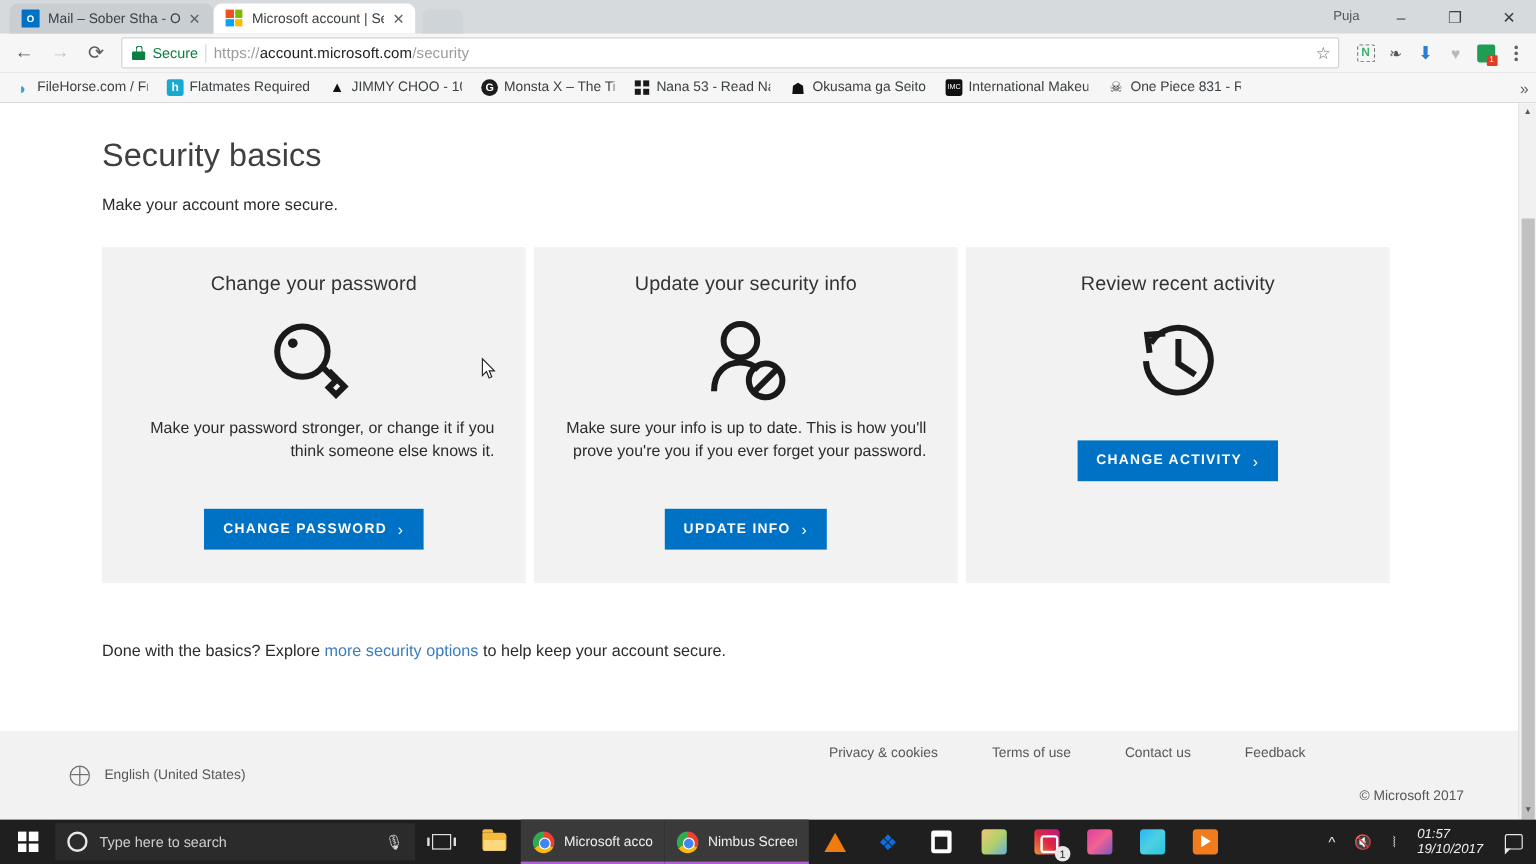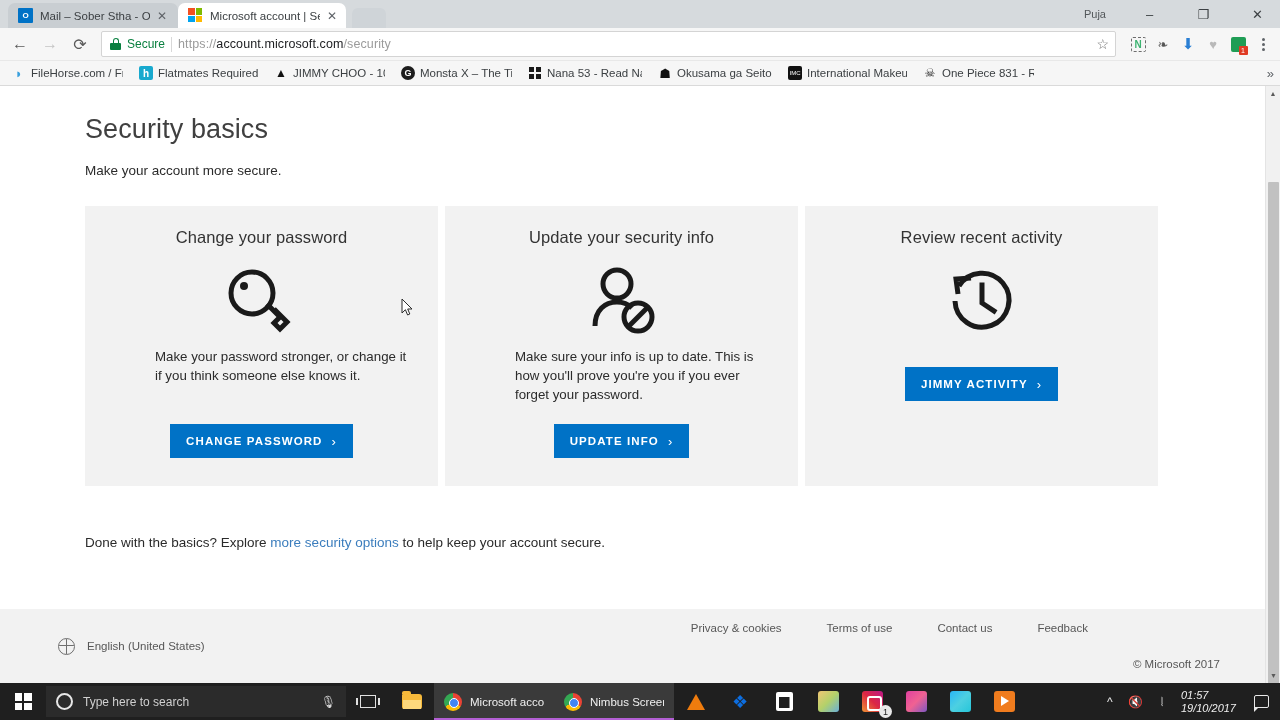--- a/index.html
+++ b/index.html
@@ -37,21 +37,21 @@
   .ms-logo i { display:block; }
   .ms-logo i:nth-child(1){background:#f25022;}
   .ms-logo i:nth-child(2){background:#7fba00;}
   .ms-logo i:nth-child(3){background:#00a4ef;}
   .ms-logo i:nth-child(4){background:#ffb900;}
 
   .newtab { width:34px; height:20px; background:#cfd4d8; border-radius:6px 6px 0 0;
      margin-left:6px; margin-bottom:0; }
 
   .wincontrols { position:absolute; right:0; top:0; height:28px; display:flex;
-     align-items:center; gap:9px; }
+     align-items:center; gap:0; }
   .wc-user { font-size:11px; color:#3c4043; padding:0 12px; opacity:.85; }
   .wc-btn { width:45px; height:28px; display:flex; align-items:center; justify-content:center;
      font-size:13px; color:#3c4043; cursor:pointer; }
 
   .toolbar { height:33px; background:#f6f6f6; display:flex; align-items:center;
      padding: 0 6px; gap:2px; border-bottom:1px solid #e8e8e8;}
   .nav-btn { width:28px; height:28px; display:flex; align-items:center; justify-content:center;
      color:#5a5a5a; font-size:16px; cursor:pointer; }
   .nav-btn.disabled { color:#c4c4c4; }
   .omnibox {
@@ -98,22 +98,22 @@
   h1.title { font-size: 27px; font-weight: 400; color:#404040; letter-spacing:.1px;
      font-family:"Liberation Sans", sans-serif; }
   .subtitle { font-size:13.5px; color:#2b2b2b; margin-top:18px; }
 
   .cards { display:flex; gap:7px; margin-top:28px; width: 1081px; }
   .card { width: 353px; background:#f2f2f2; padding: 22px 26px 28px 26px;
      display:flex; flex-direction:column; align-items:center; }
   .card-title { font-size:16.5px; color:#333; font-weight:400; text-align:center;
      letter-spacing:.1px; margin-bottom:8px; }
   .card-icon { height: 92px; display:flex; align-items:center; justify-content:center; }
-  .card-desc { font-size:13.3px; color:#2b2b2b; text-align:left; line-height:19px;
-     min-height:57px;margin-left:44px; }
+  .card-desc { font-size:13.3px; color:#2b2b2b; text-align:right; line-height:19px;
+     min-height:57px; }
   .btn { margin-top:20px; background:#0072c6; color:#fff; border:none;
      height:34px; padding: 0 16px; font-size:11.5px; letter-spacing:1.1px;
      display:flex; align-items:center; gap:9px; cursor:pointer;
      font-family:"Liberation Sans", sans-serif; font-weight:600; }
   .btn .chev { font-size:13px; font-weight:400; }
 
   .explore { margin-top:49px; font-size:13.5px; color:#2b2b2b; }
   .explore a { color:#3b7dbd; text-decoration:none; cursor:pointer; }
 
   .footer { position:absolute; left:0; bottom:0; width:1265px; height:74px;
@@ -367,21 +367,21 @@
             <div class="card-icon">
               <svg width="74" height="70" viewBox="0 0 74 70">
                 <g fill="none" stroke="#1a1a1a" stroke-width="5">
                   <path d="M14,20 A27,27 0 1,1 10,35"></path>
                   <path d="M26,12 L11,13 L13,28" stroke-linejoin="miter"></path>
                   <path d="M37,19 L37,37 L49,45" stroke-linecap="square"></path>
                 </g>
               </svg>
             </div>
             <button class="btn">
-              <span>JIMMY ACTIVITY</span>
+              <span>CHANGE ACTIVITY</span>
               <span class="chev">›</span>
             </button>
           </div>
         </div>
 
         <div class="explore"><span>Done with the basics? Explore </span><a>more security options</a><span> to help keep your account secure.</span></div>
       </div>
 
       <div class="footer">
         <div class="lang">

